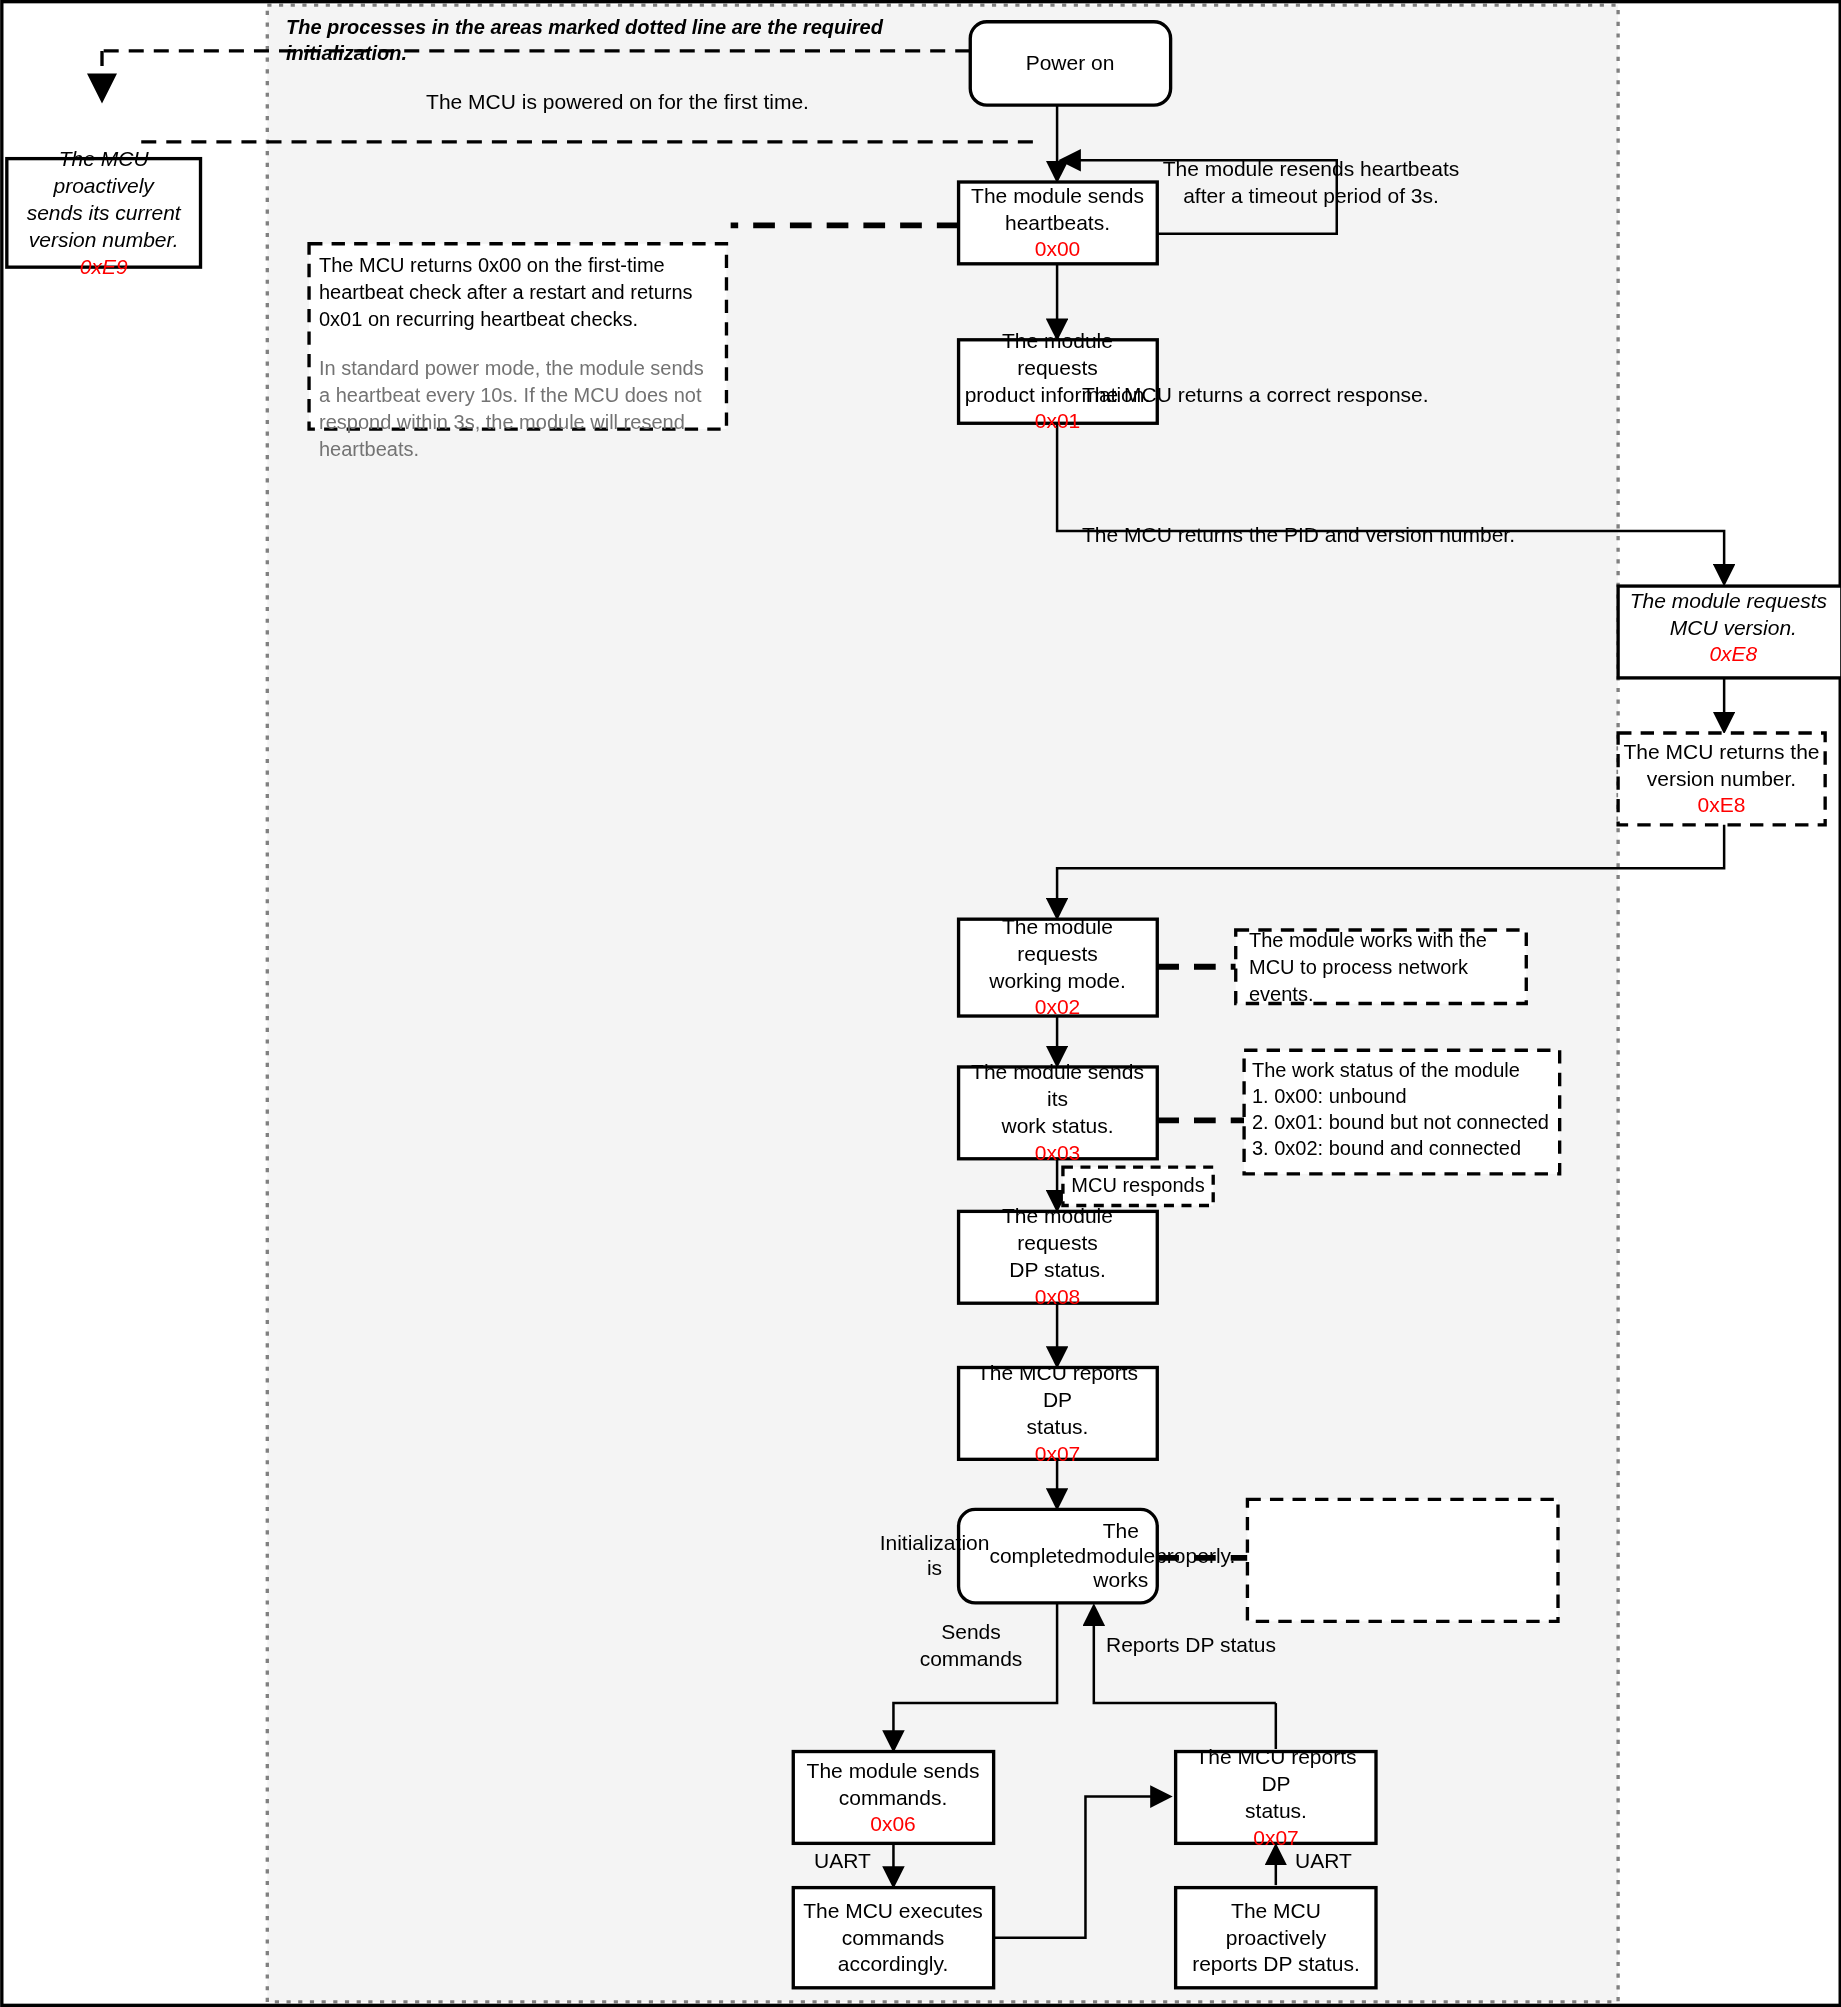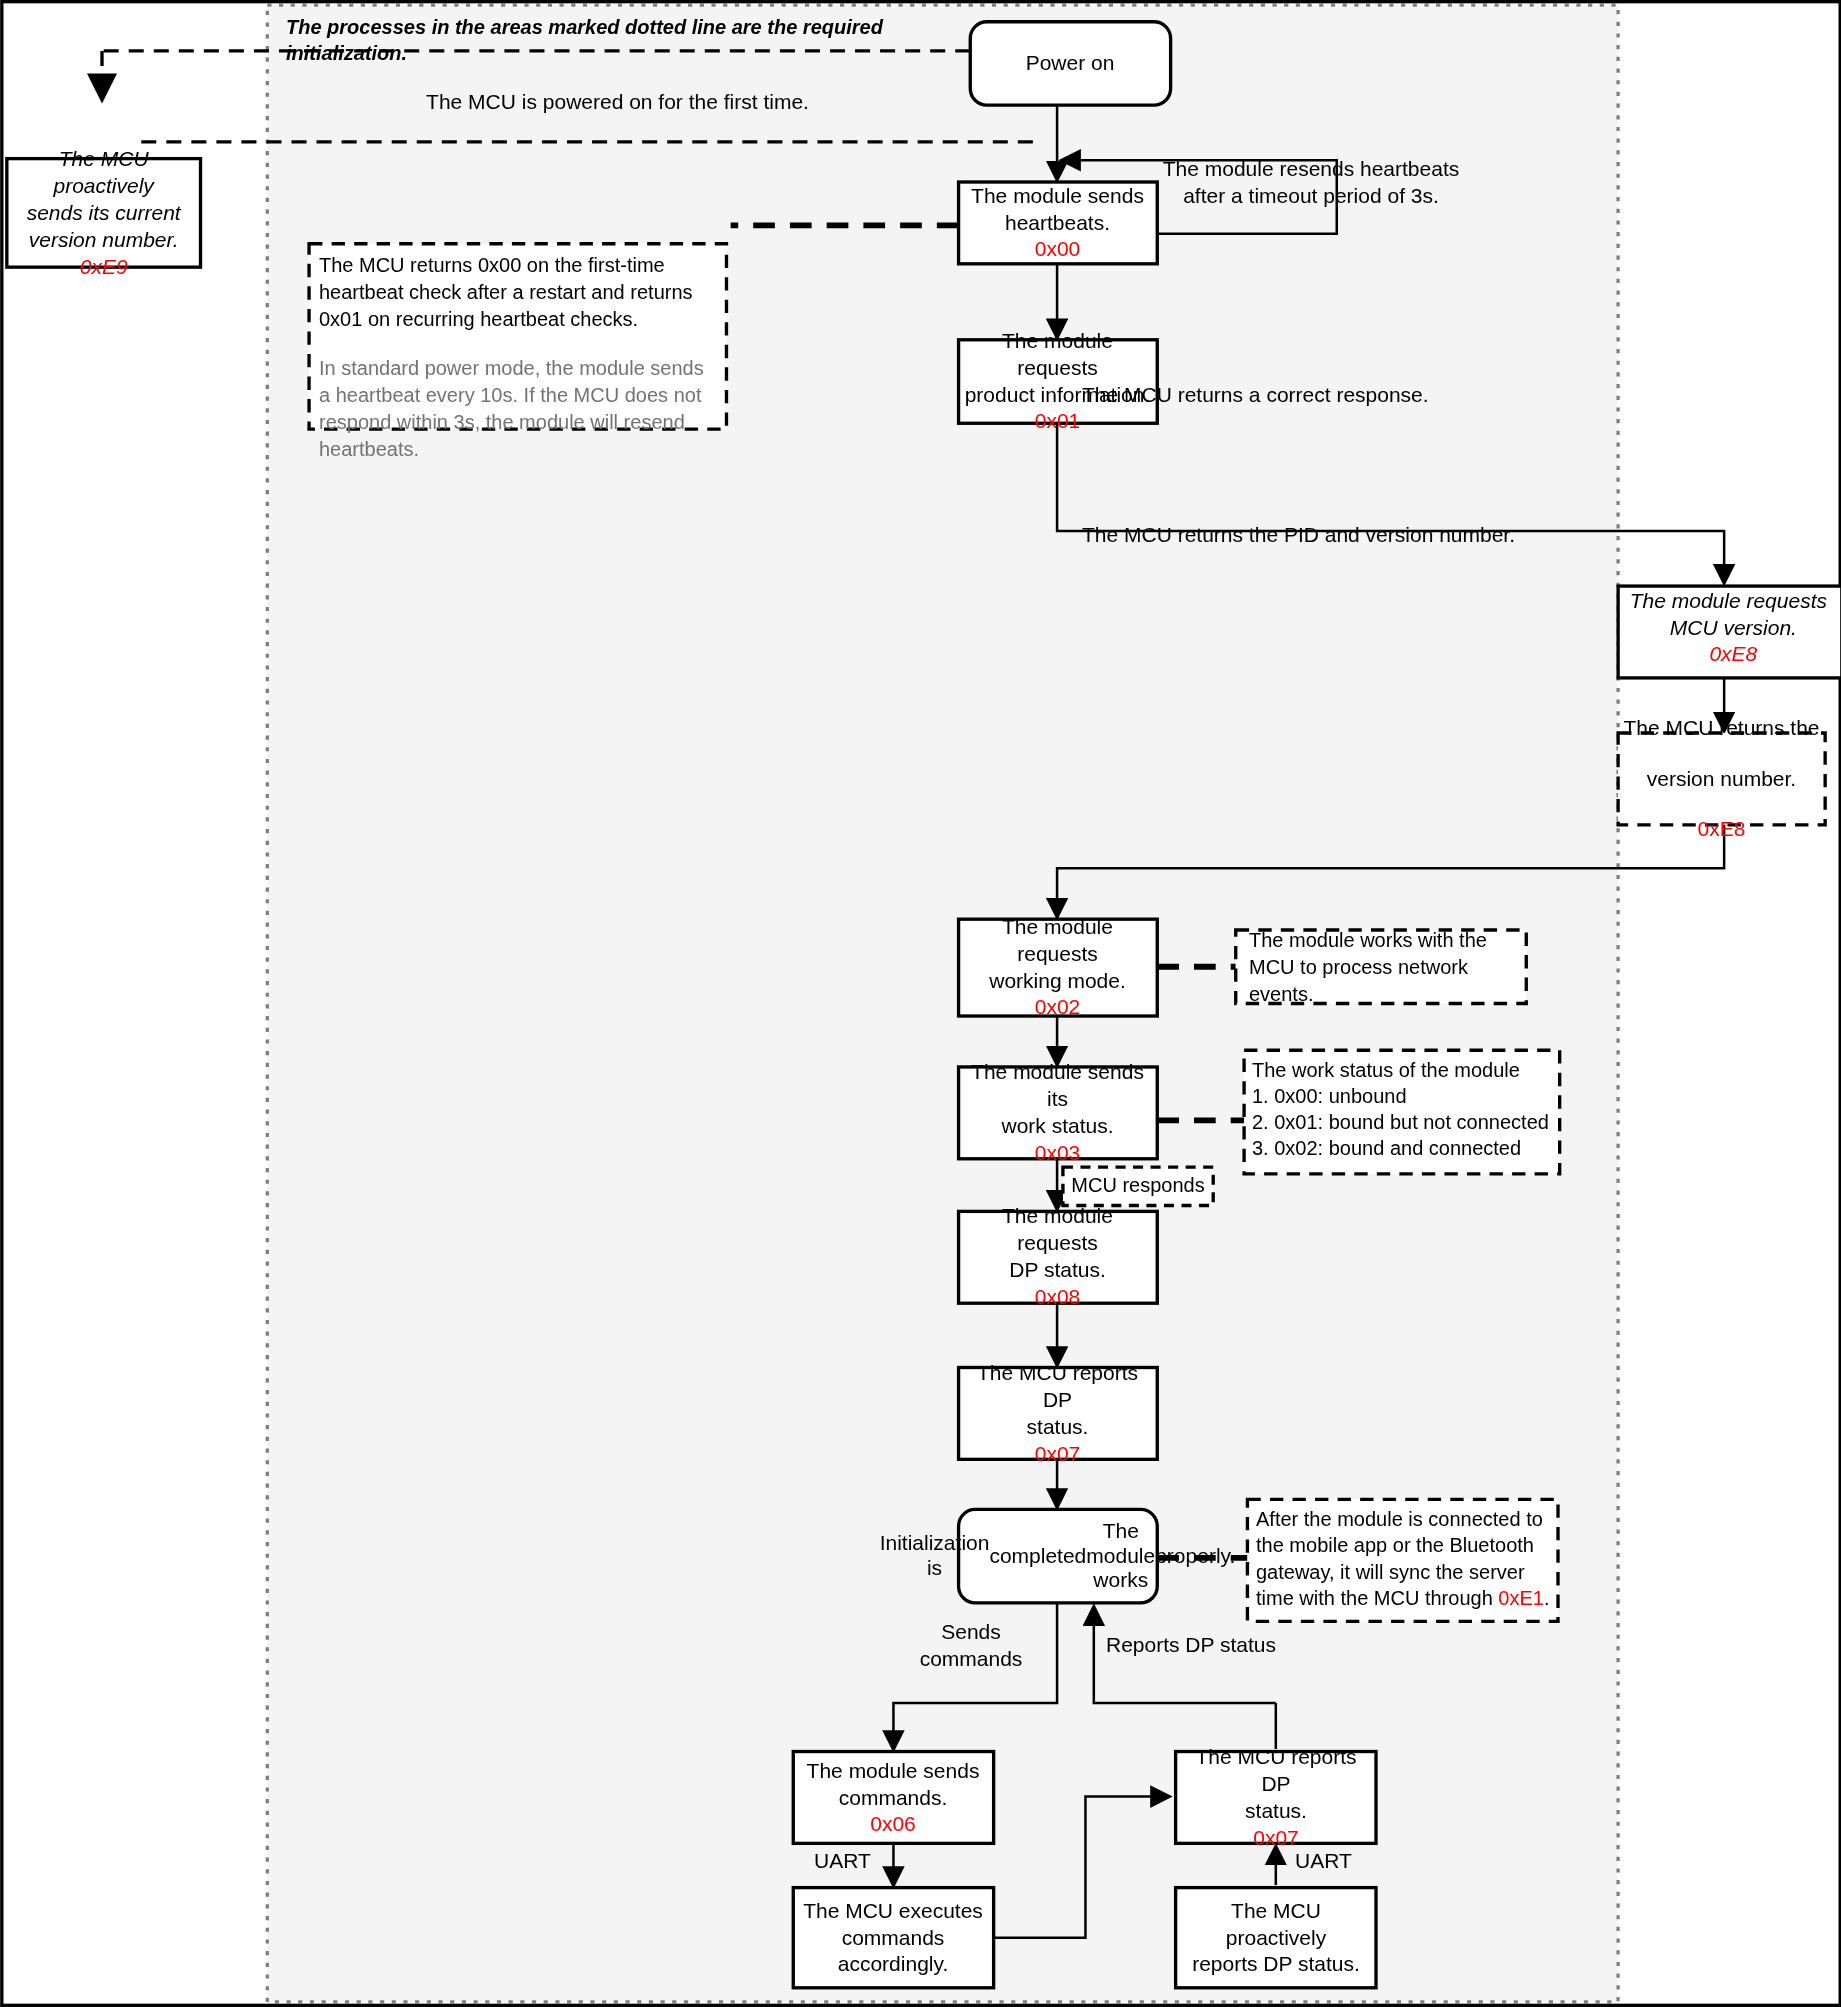--- a/index.html
+++ b/index.html
@@ -156,21 +156,21 @@
 
 <div style="position:absolute;left:1618px;top:586px;width:224px;height:92px;">
   <div class="fo-txt ital left" style="flex-direction:column;align-items:flex-start;padding-left:11.7px;">
     <span>The module requests</span>
     <span style="align-self:center;">MCU version.</span>
     <span class="hex" style="align-self:center;">0xE8</span>
   </div>
 </div>
 
 <div style="position:absolute;left:1618px;top:733px;width:207px;height:92px;">
-  <div class="fo-txt" style="flex-direction:column;gap:24px;">
+  <div class="fo-txt" style="flex-direction:column;">
     <span>The MCU returns the</span>
     <span>version number.</span>
     <span class="hex">0xE8</span>
   </div>
 </div>
 
 <div style="position:absolute;left:958px;top:919px;width:199px;height:97px;">
   <div class="fo-txt" style="flex-direction:column;">
     <span>The module requests</span>
     <span>working mode.</span>
@@ -219,23 +219,20 @@
 
 <div style="position:absolute;left:958px;top:1509px;width:199px;height:94px;">
   <div class="fo-txt" style="flex-direction:row;line-height:1.18;">
     <span>Initialization is</span>
     <span>completed</span>
     <span>The module works</span>
     <span>properly.</span>
   </div>
 </div>
 
-<div style="position:absolute;left:1256px;top:1506px;width:297px;height:110px;">
-  <div style="font-size:20px;line-height:1.32;color:#000;"><span>After the module is connected to the mobile app or the Bluetooth gateway, it will sync the server time with the MCU through </span><span class="hex">0xE1</span><span>.</span></div>
-</div>
 
 <div style="position:absolute;left:889px;top:1632px;width:164px;height:27px;">
   <div class="fo-txt">Sends commands</div>
 </div>
 
 <div style="position:absolute;left:1099px;top:1632px;width:184px;height:27px;">
   <div class="fo-txt">Reports DP status</div>
 </div>
 
 <div style="position:absolute;left:793px;top:1752px;width:200px;height:92px;">

